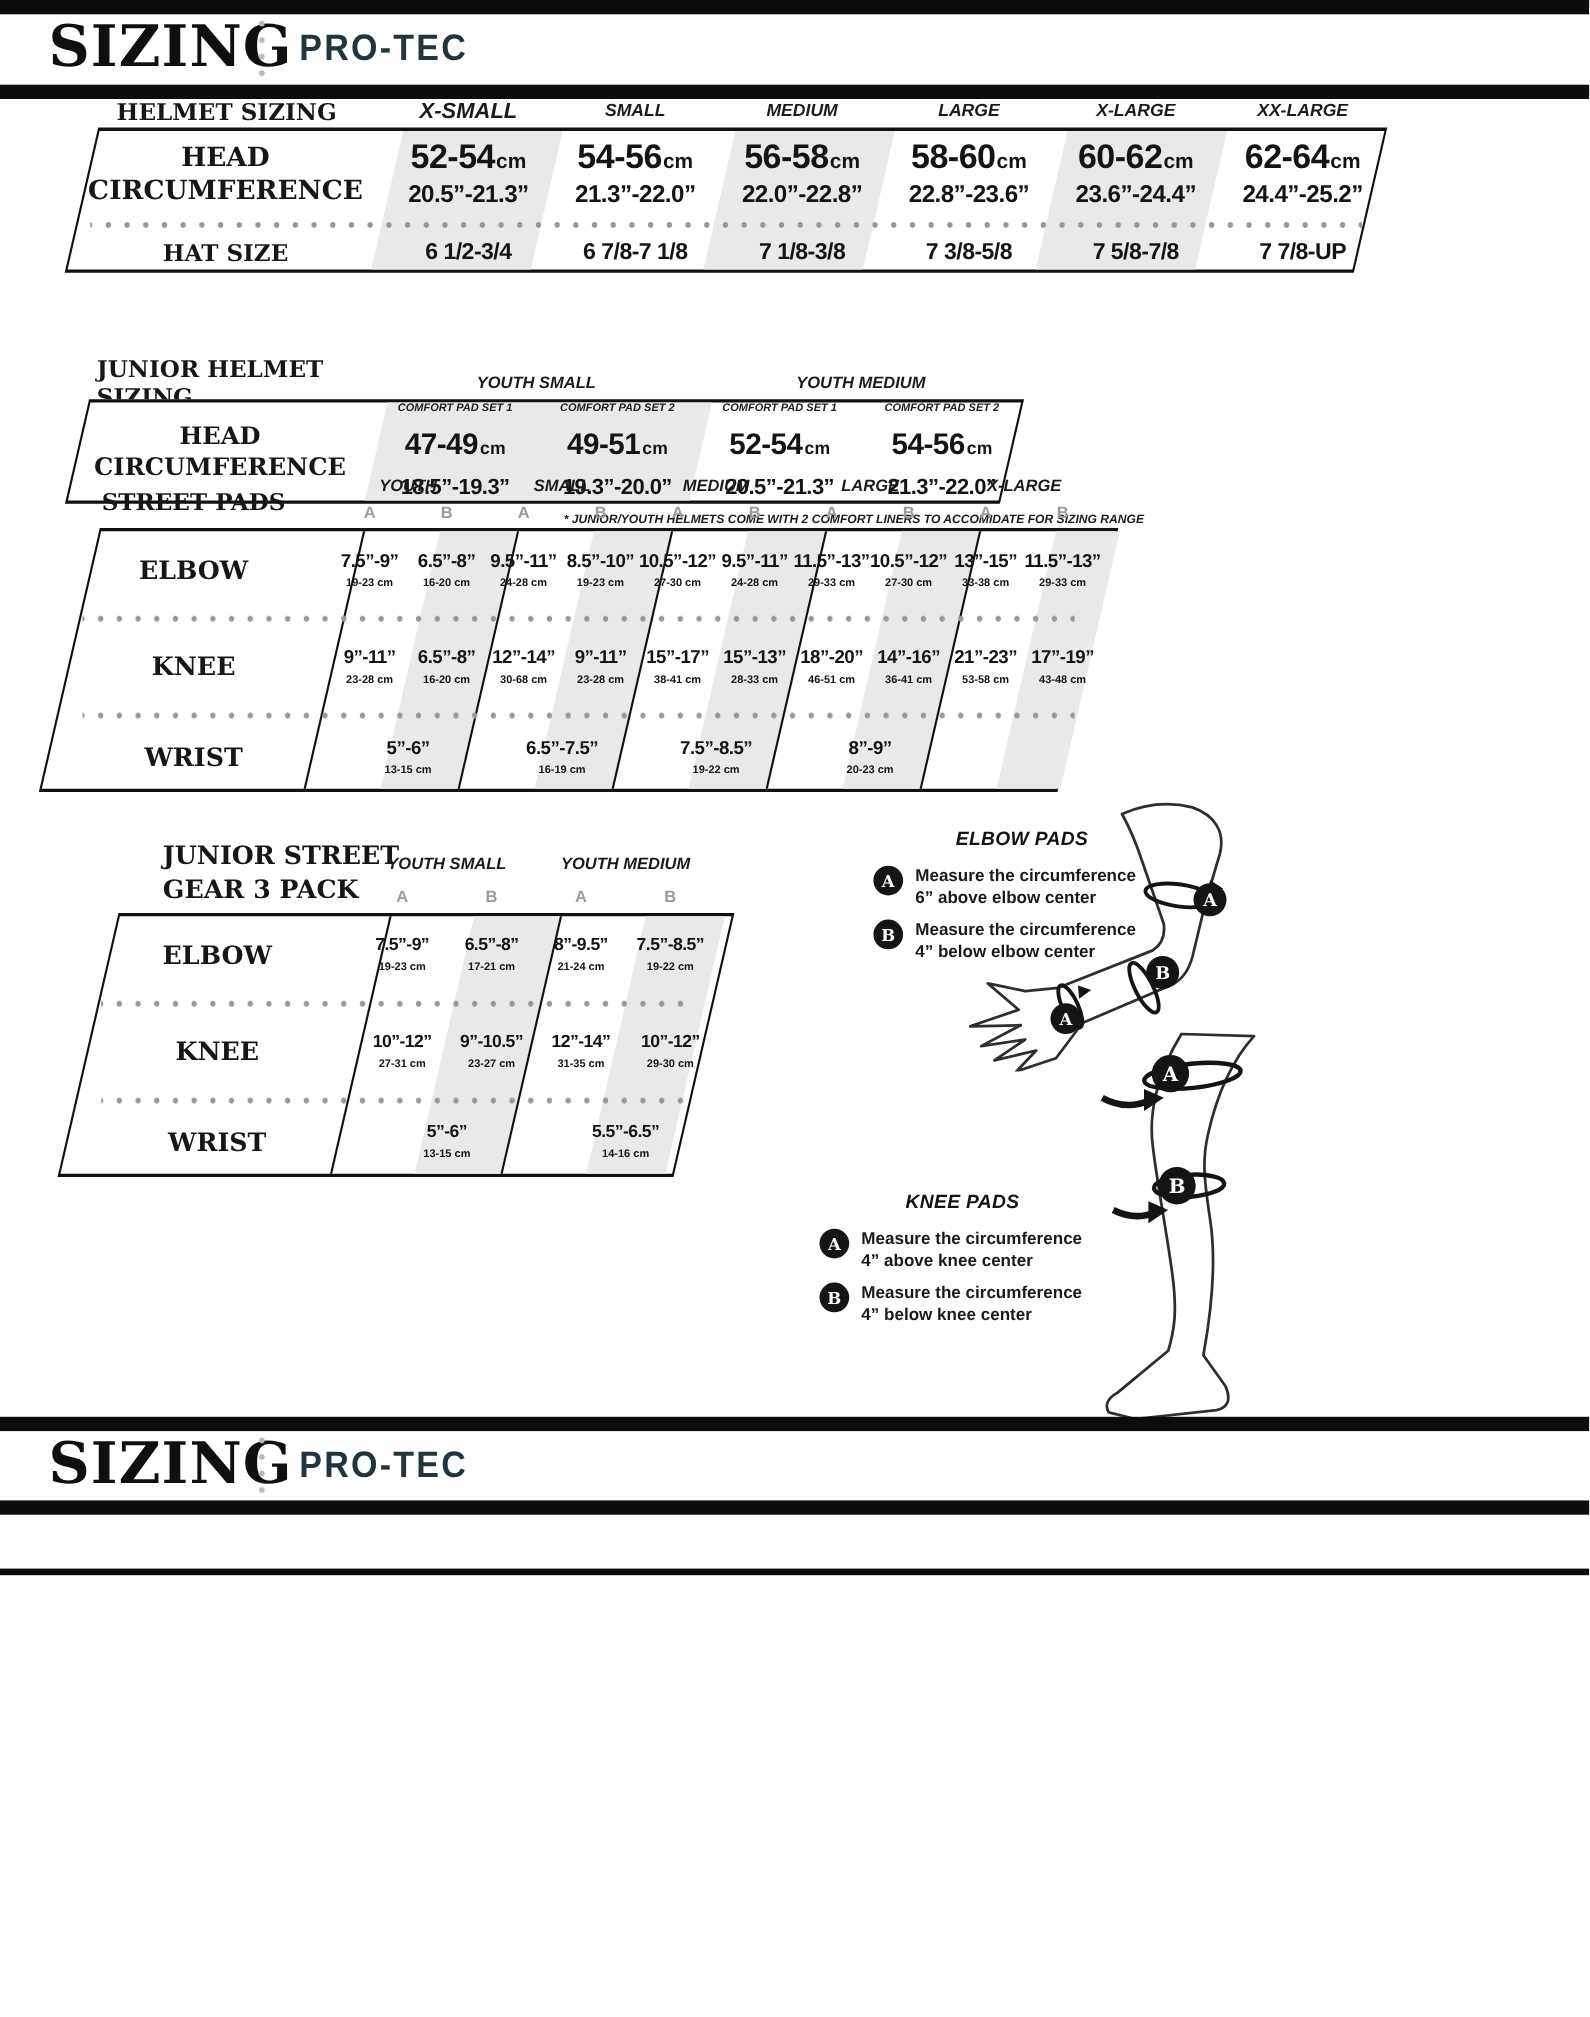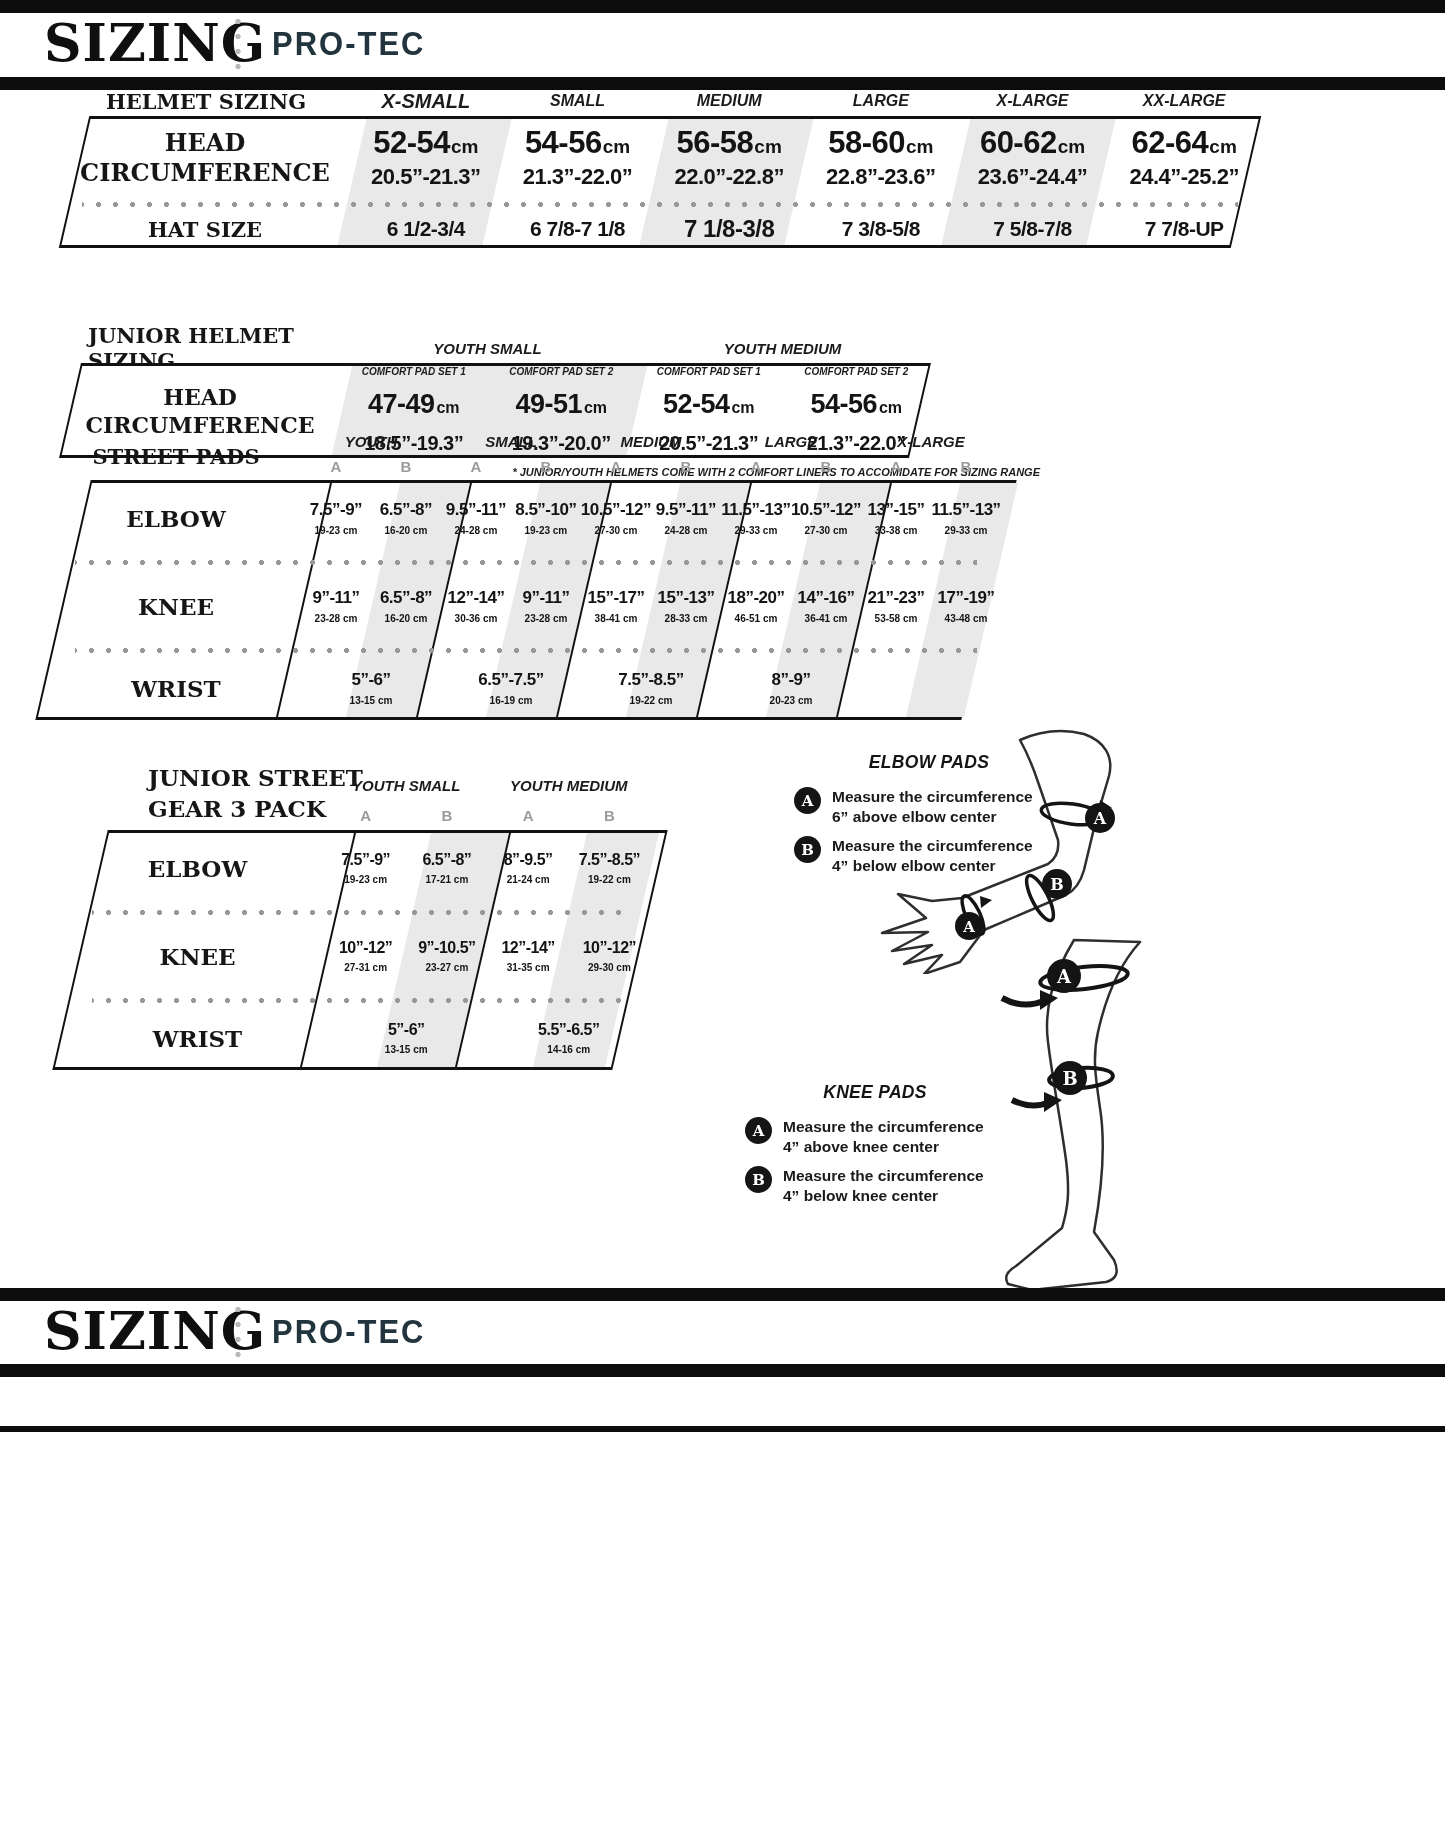--- a/index.html
+++ b/index.html
@@ -89,21 +89,21 @@
           <div class="ccell">
               <div><span class="bignum">62-64</span><span class="unit">cm</span></div>
               <div class="inch">24.4”-25.2”</div>
             </div>
         </div>
         <div class="dots" style="height:11px;margin:0 22px;"></div>
         <div class="frow" style="height:38px;align-items:center;">
           <div class="ccell slab" style="flex:0 0 290px;font-size:21px;">HAT SIZE</div>
           <div class="ccell pin" style="font-size:21px;">6 1/2-3/4</div>
           <div class="ccell pin" style="font-size:21px;">6 7/8-7 1/8</div>
-          <div class="ccell pin" style="font-size:24px;">7 1/8-3/8</div>
+          <div class="ccell pin" style="font-size:21px;">7 1/8-3/8</div>
           <div class="ccell pin" style="font-size:21px;">7 3/8-5/8</div>
           <div class="ccell pin" style="font-size:21px;">7 5/8-7/8</div>
           <div class="ccell pin" style="font-size:21px;">7 7/8-UP</div>
         </div>
       </div>
     </div>
   </div>
 
   <div style="position:absolute;left:60px;top:333px;width:870px;height:125px;">
     <div class="frow" style="height:30px;align-items:center;">
@@ -239,21 +239,21 @@
           <div class="ccell">
               <div class="pin">9”-11”</div>
               <div class="pcm">23-28 cm</div>
             </div>
           <div class="ccell">
               <div class="pin">6.5”-8”</div>
               <div class="pcm">16-20 cm</div>
             </div>
           <div class="ccell">
               <div class="pin">12”-14”</div>
-              <div class="pcm">30-36 cm</div>
+              <div class="pcm">30-68 cm</div>
             </div>
           <div class="ccell">
               <div class="pin">9”-11”</div>
               <div class="pcm">23-28 cm</div>
             </div>
           <div class="ccell">
               <div class="pin">15”-17”</div>
               <div class="pcm">38-41 cm</div>
             </div>
           <div class="ccell">

